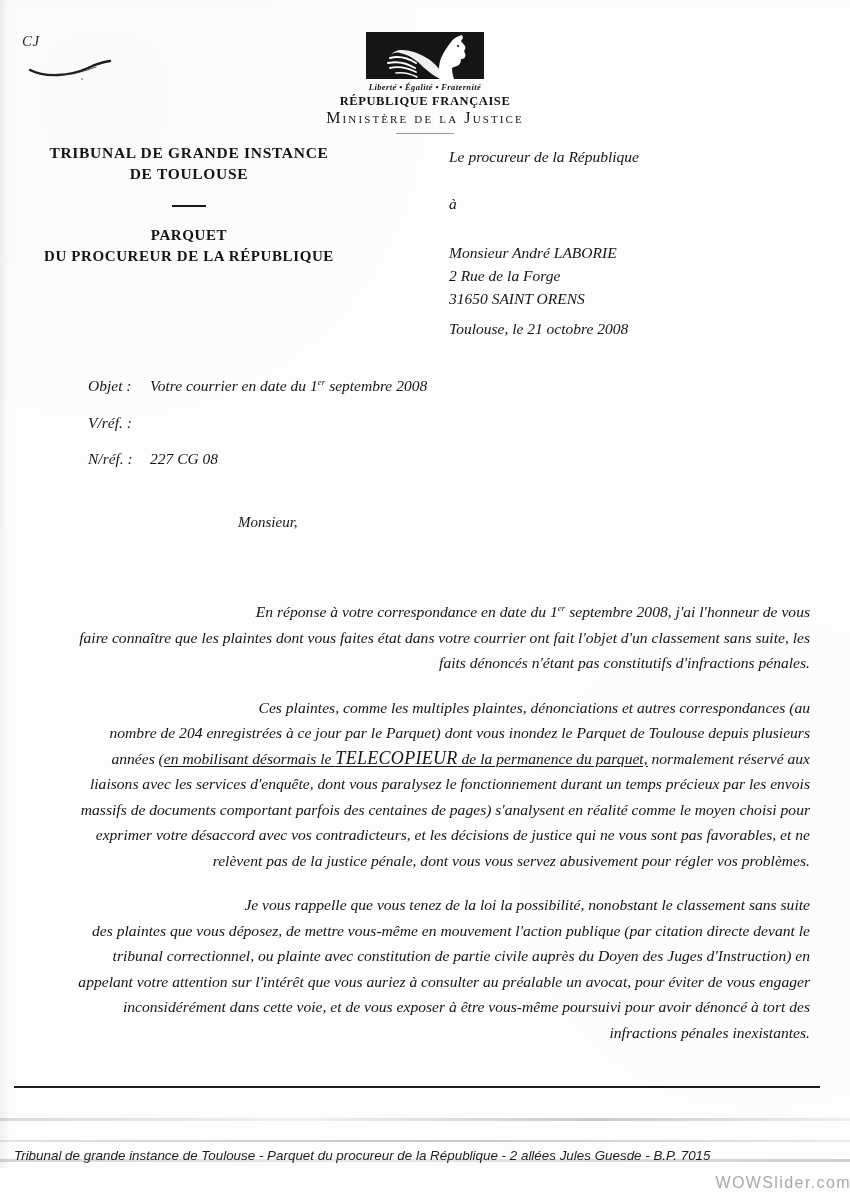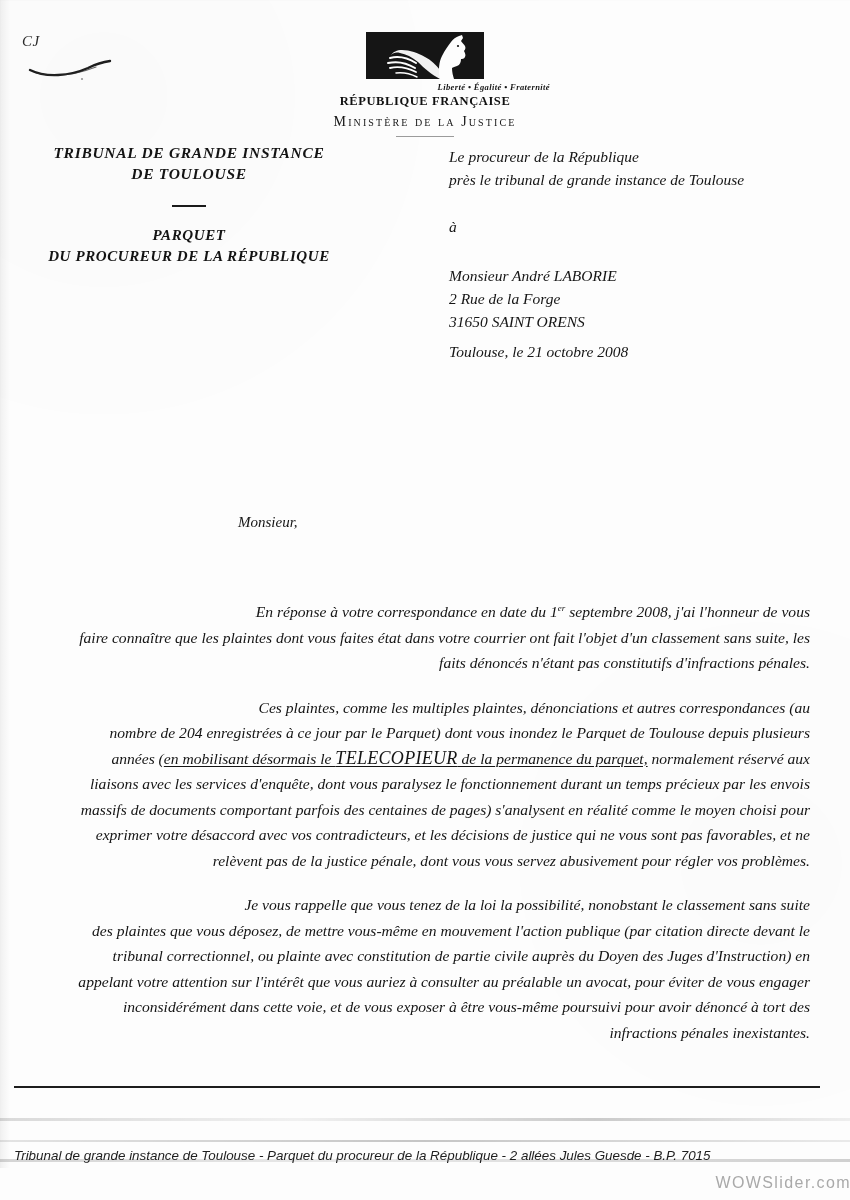--- a/index.html
+++ b/index.html
@@ -73,55 +73,52 @@
   }
   .devise {
     font-family: "Liberation Serif", serif;
     font-style: italic;
     font-weight: bold;
     font-size: 8.5px;
     letter-spacing: .4px;
     color: #161616;
     margin-top: 3px;
     white-space: nowrap;
-    text-align: right;
   }
   .rf {
     font-family: "Liberation Serif", serif;
     font-weight: bold;
     font-size: 12.5px;
     letter-spacing: .6px;
     color: #111;
     margin-top: 2px;
   }
   .ministere {
     font-family: "Liberation Serif", serif;
-    font-size: 14px;
+    font-size: 16px;
     letter-spacing: 2.1px;
     color: #161616;
-    margin-top: 5px;
     font-variant: small-caps;
   }
   .ministere-rule {
     width: 58px;
     height: 1px;
     background: #4a4a4a;
     margin: 6px auto 0;
     opacity: .55;
   }
 
   
   .letterhead {
     position: absolute;
     left: 24px;
     top: 143px;
     width: 330px;
     text-align: center;
     font-family: "Liberation Serif", serif;
-    font-style: italic;
     font-weight: bold;
     color: #141414;
   }
   .lh-line1 {
     font-size: 15.5px;
     letter-spacing: .7px;
     line-height: 1.35;
     font-variant: small-caps;
     text-transform: uppercase;
   }
@@ -333,31 +330,44 @@
     <div class="lh-rule"></div>
     <div class="lh-line2">
       <div>Parquet</div>
       <div>du procureur de la République</div>
     </div>
   </div>
 
   <div class="addr">
     <div class="sender">
       <div>Le procureur de la République</div>
-      <div>près le tribunal de grande instance de Toulouse</div>
     </div>
     <div class="a-line">à</div>
     <div class="recipient">
       <div>Monsieur André LABORIE</div>
       <div>2 Rue de la Forge</div>
       <div>31650 SAINT ORENS</div>
       <div class="city-date">Toulouse, le 21 octobre 2008</div>
     </div>
   </div>
 
+  <div class="refs">
+    <div class="row">
+      <div class="key">Objet :</div>
+      <div class="val">Votre courrier en date du 1<sup style="font-size:9px">er</sup> septembre 2008</div>
+    </div>
+    <div class="row">
+      <div class="key">V/réf. :</div>
+      <div class="val"></div>
+    </div>
+    <div class="row">
+      <div class="key">N/réf. :</div>
+      <div class="val">227 CG 08</div>
+    </div>
+  </div>
 
   <div class="salutation">Monsieur,</div>
 
   <div class="body">
     <p><span>En réponse à votre correspondance en date du 1</span><sup style="font-size:9px">er</sup><span> septembre 2008, j'ai l'honneur de vous faire connaître que les plaintes dont vous faites état dans votre courrier ont fait l'objet d'un classement sans suite, les faits dénoncés n'étant pas constitutifs d'infractions pénales.</span></p>
 
     <p><span>Ces plaintes, comme les multiples plaintes, dénonciations et autres correspondances (au nombre de 204 enregistrées à ce jour par le Parquet) dont vous inondez le Parquet de Toulouse depuis plusieurs années (</span><u>en mobilisant désormais le </u><span class="telecopieur">TELECOPIEUR</span><u> de la permanence du parquet,</u><span> normalement réservé aux liaisons avec les services d'enquête, dont vous paralysez le fonctionnement durant un temps précieux par les envois massifs de documents comportant parfois des centaines de pages) s'analysent en réalité comme le moyen choisi pour exprimer votre désaccord avec vos contradicteurs, et les décisions de justice qui ne vous sont pas favorables, et ne relèvent pas de la justice pénale, dont vous vous servez abusivement pour régler vos problèmes.</span></p>
 
     <p>Je vous rappelle que vous tenez de la loi la possibilité, nonobstant le classement sans suite des plaintes que vous déposez, de mettre vous-même en mouvement l'action publique (par citation directe devant le tribunal correctionnel, ou plainte avec constitution de partie civile auprès du Doyen des Juges d'Instruction) en appelant votre attention sur l'intérêt que vous auriez à consulter au préalable un avocat, pour éviter de vous engager inconsidérément dans cette voie, et de vous exposer à être vous-même poursuivi pour avoir dénoncé à tort des infractions pénales inexistantes.</p>
   </div>

